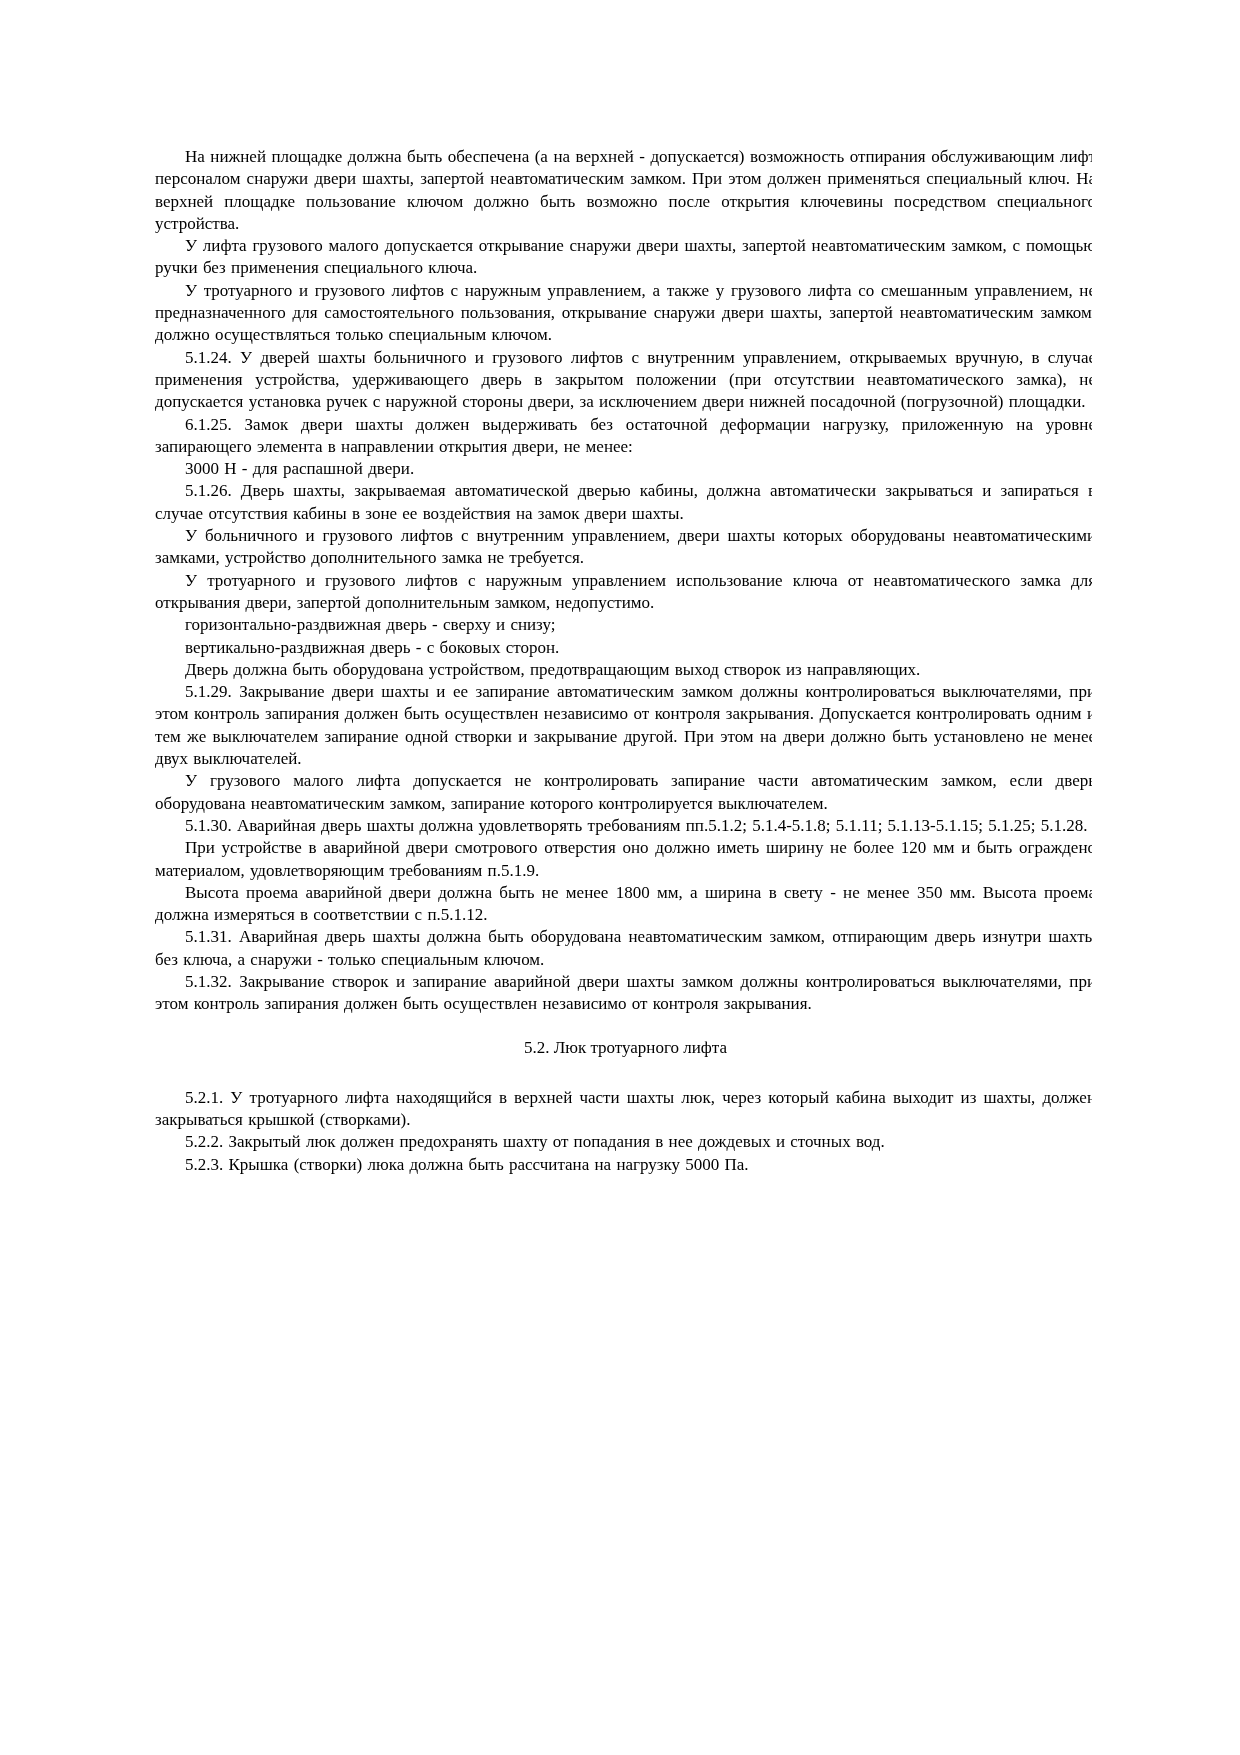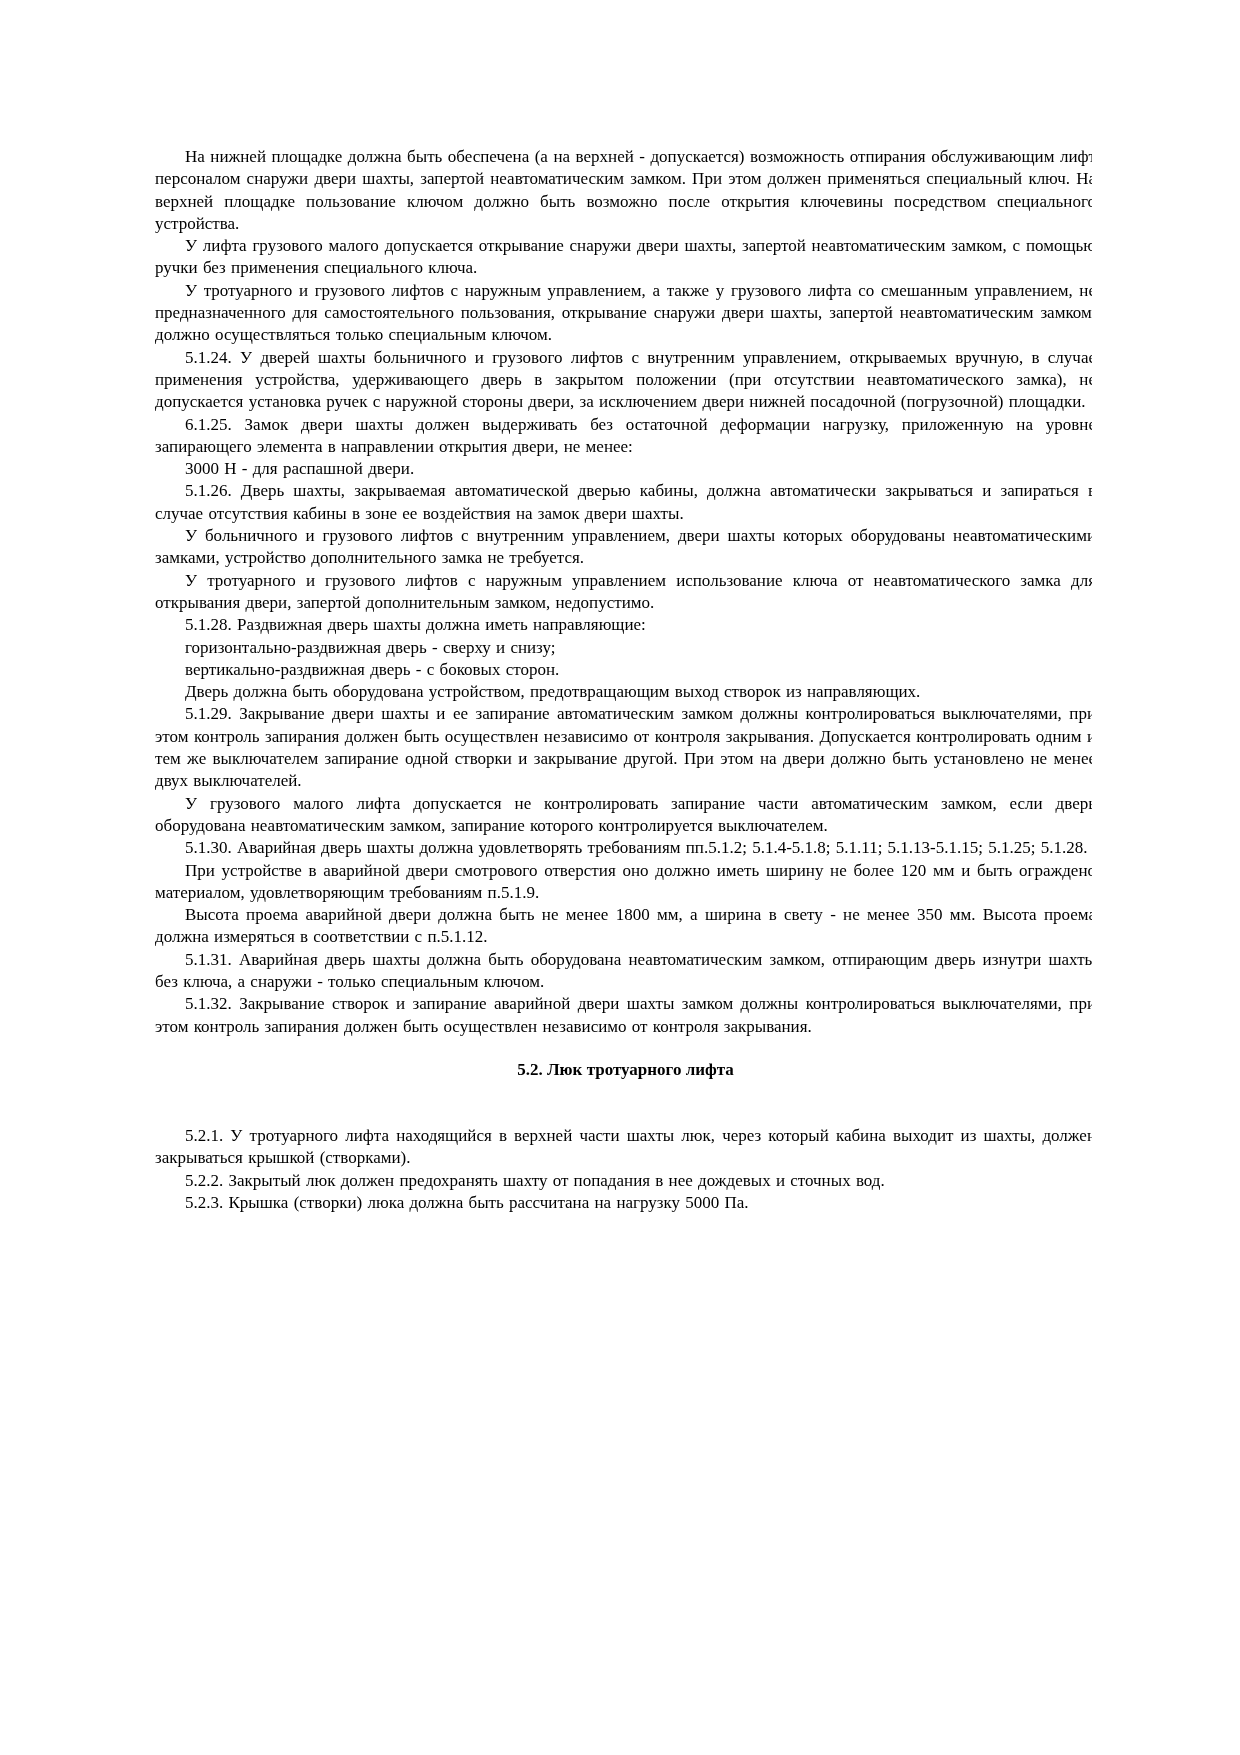--- a/index.html
+++ b/index.html
@@ -25,43 +25,42 @@
     font-size: 17px;
     line-height: 22.3px;
   }
   .para {
     margin: 0;
     text-indent: 30px;
     text-align: justify;
     word-spacing: 1px;
   }
   .heading {
-    margin: 21px 0 44px 0;
+    margin: 21px 0 28px 0;
     font-size: 17px;
     line-height: 22.3px;
-    font-weight: bold;
+    font-weight: normal;
     text-align: center;
     text-indent: 0;
   }
 </style>
 </head>
 <body>
 
 <div class="page">
   <div class="content">
     <p class="para">На нижней площадке должна быть обеспечена (а на верхней - допускается) возможность отпирания обслуживающим лифт персоналом снаружи двери шахты, запертой неавтоматическим замком. При этом должен применяться специальный ключ. На верхней площадке пользование ключом должно быть возможно после открытия ключевины посредством специального устройства.</p>
     <p class="para">У лифта грузового малого допускается открывание снаружи двери шахты, запертой неавтоматическим замком, с помощью ручки без применения специального ключа.</p>
     <p class="para">У тротуарного и грузового лифтов с наружным управлением, а  также у грузового лифта со смешанным управлением, не предназначенного для самостоятельного пользования,  открывание снаружи двери шахты, запертой неавтоматическим замком, должно  осуществляться  только специальным ключом.</p>
     <p class="para">5.1.24. У дверей шахты больничного и грузового лифтов с внутренним управлением, открываемых вручную, в случае применения устройства, удерживающего дверь в закрытом положении (при отсутствии неавтоматического замка), не допускается установка ручек с наружной стороны двери, за исключением двери нижней посадочной (погрузочной) площадки.</p>
     <p class="para">6.1.25. Замок двери шахты должен выдерживать без остаточной деформации нагрузку, приложенную на уровне запирающего  элемента  в направлении открытия двери, не менее:</p>
     <p class="para">3000 Н - для распашной двери.</p>
     <p class="para">5.1.26. Дверь шахты, закрываемая автоматической дверью кабины, должна автоматически закрываться и  запираться  в случае  отсутствия кабины в зоне ее воздействия на замок двери шахты.</p>
     <p class="para">У больничного и грузового лифтов с внутренним управлением, двери шахты которых оборудованы неавтоматическими замками, устройство дополнительного замка не требуется.</p>
     <p class="para">У тротуарного и грузового лифтов с наружным  управлением использование ключа от неавтоматического замка для открывания двери, запертой дополнительным замком, недопустимо.</p>
-    <p class="para">5.1.28. Раздвижная дверь шахты должна иметь  направляющие:</p>
     <p class="para">горизонтально-раздвижная дверь - сверху  и  снизу;</p>
     <p class="para">вертикально-раздвижная дверь - с боковых сторон.</p>
     <p class="para">Дверь должна быть оборудована устройством,  предотвращающим  выход  створок из направляющих.</p>
     <p class="para">5.1.29. Закрывание двери шахты и ее запирание автоматическим замком должны контролироваться выключателями, при этом контроль запирания должен быть осуществлен независимо от контроля закрывания. Допускается контролировать одним и тем же выключателем запирание одной створки и закрывание другой. При этом на двери должно быть установлено не менее двух выключателей.</p>
     <p class="para">У грузового малого лифта допускается не контролировать запирание части автоматическим замком, если дверь оборудована  неавтоматическим замком, запирание которого контролируется выключателем.</p>
     <p class="para">5.1.30. Аварийная дверь шахты должна удовлетворять требованиям пп.5.1.2;  5.1.4-5.1.8; 5.1.11; 5.1.13-5.1.15; 5.1.25; 5.1.28.</p>
     <p class="para">При устройстве в аварийной двери смотрового отверстия оно должно иметь ширину не более 120 мм и быть ограждено материалом, удовлетворяющим требованиям п.5.1.9.</p>
     <p class="para">Высота проема аварийной двери должна быть не менее 1800  мм,  а ширина в свету - не менее 350 мм. Высота проема должна  измеряться  в соответствии с п.5.1.12.</p>
     <p class="para">5.1.31. Аварийная дверь шахты должна быть оборудована неавтоматическим замком, отпирающим дверь изнутри шахты без ключа, а снаружи - только специальным ключом.</p>
     <p class="para">5.1.32. Закрывание створок и запирание аварийной двери шахты замком должны контролироваться выключателями, при этом контроль запирания должен быть осуществлен независимо от контроля закрывания.</p>

